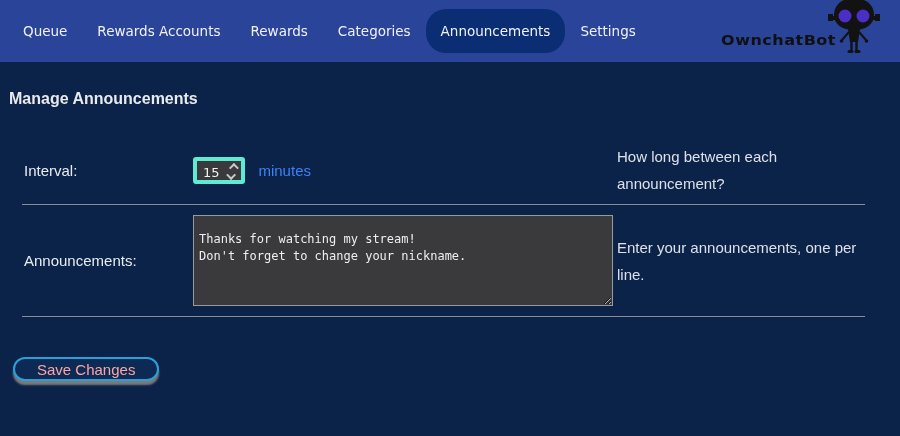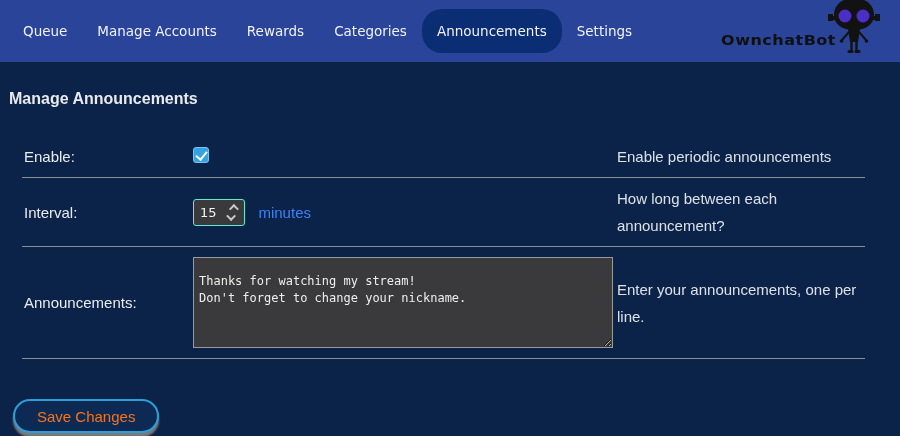--- a/index.html
+++ b/index.html
@@ -92,24 +92,24 @@
     left: 4px; top: 1.5px;
     width: 5px; height: 9px;
     border: solid #ffffff;
     border-width: 0 2px 2px 0;
     transform: rotate(40deg);
   }
 
   
   .number-wrap {
     display: inline-flex;
-    align-items: center;
+    align-items: flex-end;
     width: 52px; height: 27px;
     background: #3a3a3c;
-    border: 1px solid #5eead4;
+    border: 4px solid #5eead4;
     border-radius: 3px;
     overflow: hidden;
     vertical-align: middle;
   }
   .number-wrap input {
     width: 28px;
     background: transparent;
     border: none;
     outline: none;
     color: #f2f2f2;
@@ -144,38 +144,38 @@
     padding: 15px 5px;
     resize: both;
     outline: none;
     margin: 3px 0;
     display: block;
   }
 
   
   .save-button {
     margin: 40px 0 0 13px;
-    height: 34px;
+    height: 24px;
     padding: 0 22px;
     border-radius: 17px;
     background: #0d2a55;
     border: 2px solid #2d9fd8;
-    color: #f97316;
+    color: #fca5a5;
     font-family: "Liberation Sans", sans-serif;
     font-size: 15px;
     cursor: pointer;
     box-shadow: 0 4px 2px #7a7a7a;
   }
 </style>
 </head>
 <body>
 
 <nav class="navbar">
   <a class="nav-item">Queue</a>
-  <a class="nav-item">Manage Accounts</a>
+  <a class="nav-item">Rewards Accounts</a>
   <a class="nav-item">Rewards</a>
   <a class="nav-item">Categories</a>
   <a class="nav-item active">Announcements</a>
   <a class="nav-item">Settings</a>
 
   <div class="logo">
     <span class="logo-text">OwnchatBot</span>
     <svg class="logo-robot" width="54" height="58" viewBox="0 0 54 58">
 
       <rect x="2" y="20" width="8" height="4" fill="#121212"></rect>
@@ -199,27 +199,20 @@
       <rect x="26.5" y="54" width="6" height="3" rx="1.5" fill="#121212"></rect>
     </svg>
   </div>
 </nav>
 
 <main class="content">
   <h1 class="page-title">Manage Announcements</h1>
 
   <div class="form-table">
 
-    <div class="form-row">
-      <div class="row-label">Enable:</div>
-      <div>
-        <span class="checkbox" data-checked="true"></span>
-      </div>
-      <div class="row-help">Enable periodic announcements</div>
-    </div>
 
     <div class="form-row">
       <div class="row-label">Interval:</div>
       <div>
         <span class="number-wrap">
           <input type="text" value="15" style="">
           <span class="spinner">
             <span class="chev up"></span>
             <span class="chev down"></span>
           </span>

